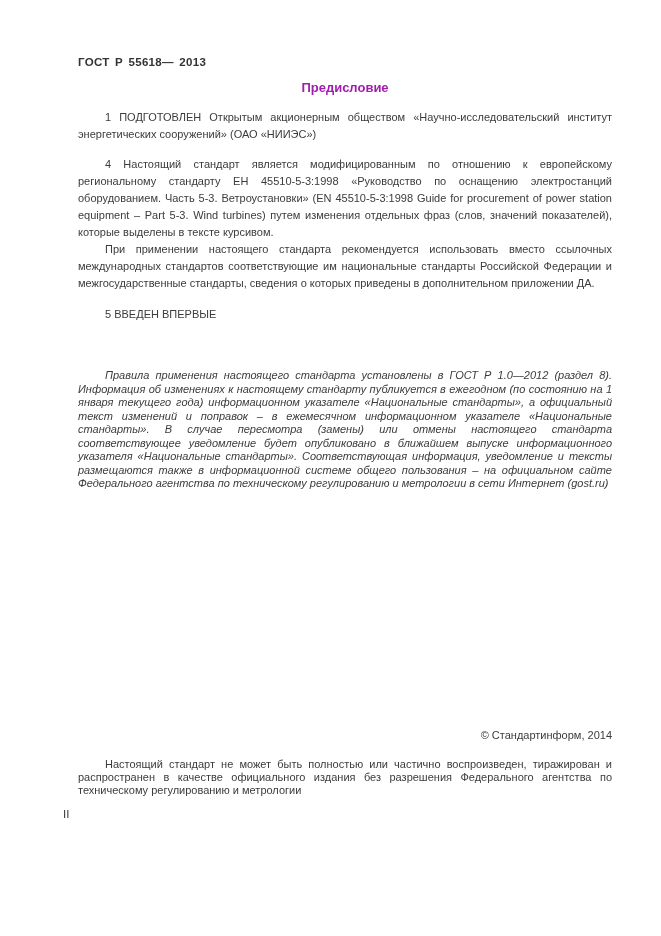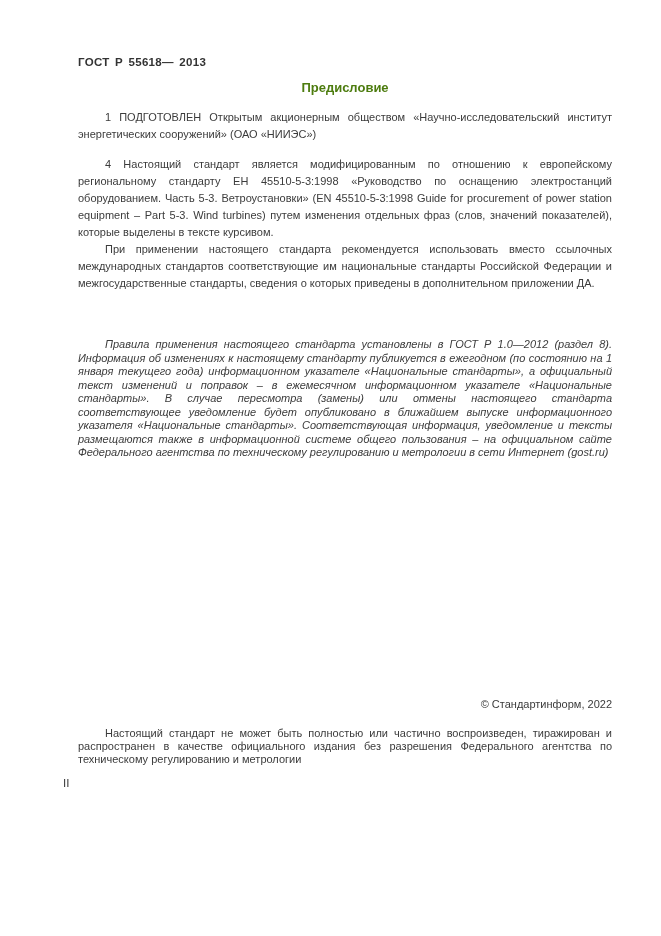--- a/index.html
+++ b/index.html
@@ -27,21 +27,21 @@
     font-weight: bold;
     color: #333333;
     letter-spacing: 0.3px;
     word-spacing: 2px;
   }
   .doc-title {
     margin: 12px 0 0 0;
     text-align: center;
     font-size: 13px;
     font-weight: bold;
-    color: #4d7c0f;
+    color: #a21caf;
   }
   .p {
     margin: 13px 0 0 0;
     font-size: 11px;
     line-height: 17px;
     text-align: justify;
     text-indent: 27px;
     color: #3b3b3b;
   }
   .p.first {
@@ -89,22 +89,23 @@
   <div class="doc-title">Предисловие</div>
 
   <p class="p first">1 ПОДГОТОВЛЕН Открытым акционерным обществом «Научно-исследовательский институт энергетических сооружений» (ОАО «НИИЭС»)</p>
 
 
 
   <p class="p">4 Настоящий стандарт является модифицированным по отношению к европейскому региональному стандарту ЕН 45510-5-3:1998 «Руководство по оснащению электростанций оборудованием. Часть 5-3. Ветроустановки» (EN 45510-5-3:1998 Guide for procurement of power station equipment – Part 5-3. Wind turbines) путем изменения отдельных фраз (слов, значений показателей), которые выделены в тексте курсивом.</p>
 
   <p class="p no-gap">При применении настоящего стандарта рекомендуется использовать вместо ссылочных международных стандартов соответствующие им национальные стандарты Российской Федерации и межгосударственные стандарты, сведения о которых приведены в дополнительном приложении ДА.</p>
 
+  <p class="p clause5">5 ВВЕДЕН ВПЕРВЫЕ</p>
 
   <p class="p italic-note">Правила применения настоящего стандарта установлены в ГОСТ Р 1.0—2012 (раздел 8). Информация об изменениях к настоящему стандарту публикуется в ежегодном (по состоянию на 1 января текущего года) информационном указателе «Национальные стандарты», а официальный текст изменений и поправок – в ежемесячном информационном указателе «Национальные стандарты». В случае пересмотра (замены) или отмены настоящего стандарта соответствующее уведомление будет опубликовано в ближайшем выпуске информационного указателя «Национальные стандарты». Соответствующая информация, уведомление и тексты размещаются также в информационной системе общего пользования – на официальном сайте Федерального агентства по техническому регулированию и метрологии в сети Интернет (gost.ru)</p>
 
-  <div class="copyright">© Стандартинформ, 2022</div>
+  <div class="copyright">© Стандартинформ, 2014</div>
 
   <p class="restriction">Настоящий стандарт не может быть полностью или частично воспроизведен, тиражирован и распространен в качестве официального издания без разрешения Федерального агентства по техническому регулированию и метрологии</p>
 
   <div class="page-number">II</div>
 
 </div>
 
 </body></html>

